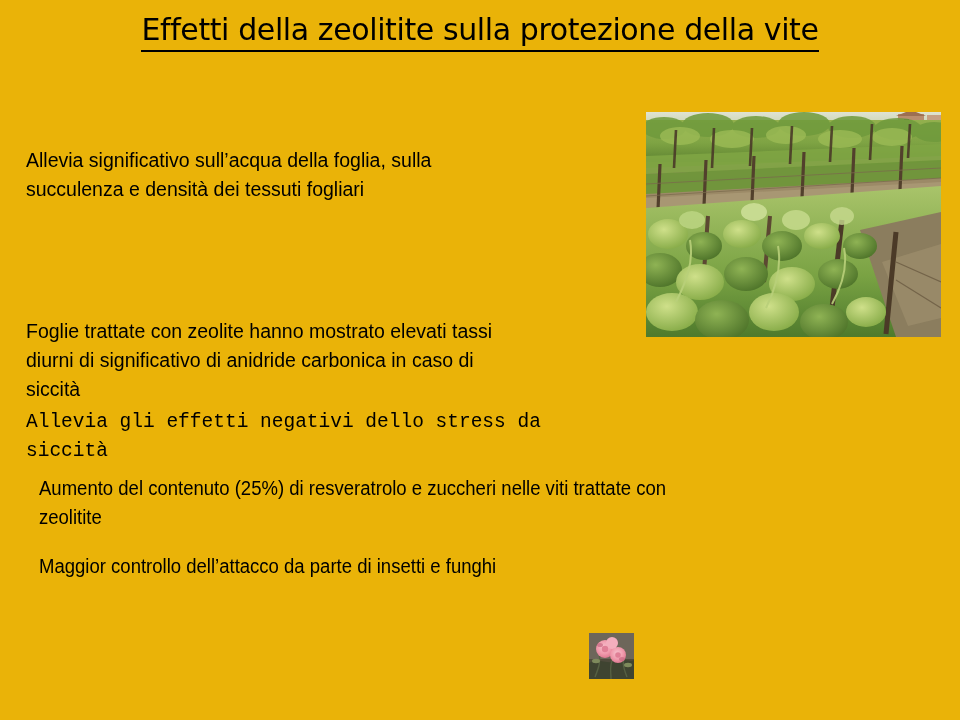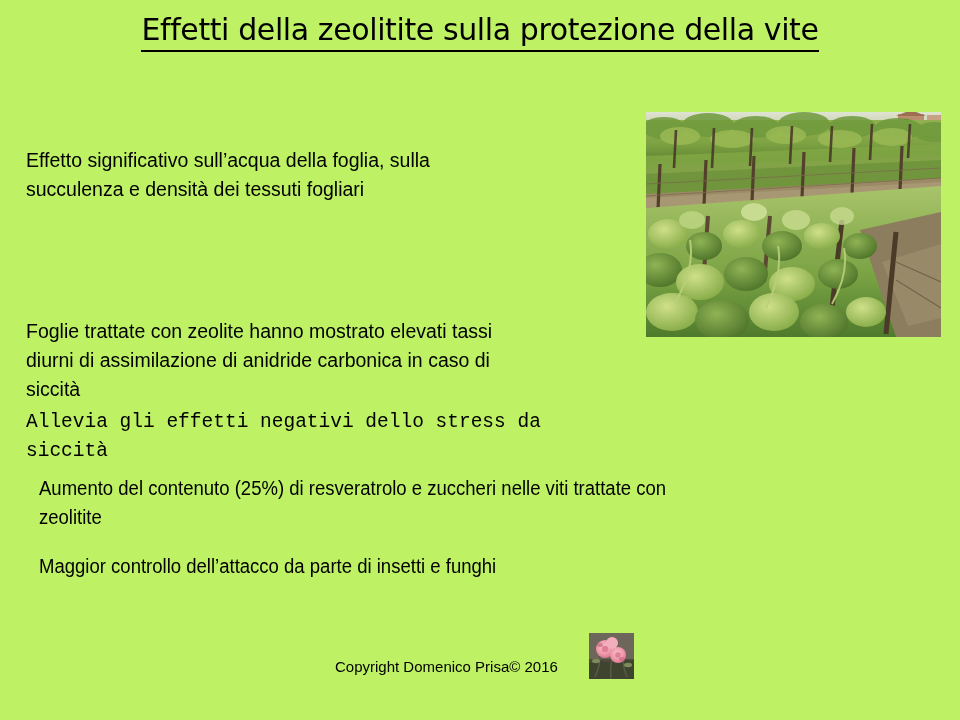--- a/index.html
+++ b/index.html
@@ -13,21 +13,21 @@
     font-family: "Liberation Sans", sans-serif;
     color: #000000;
     overflow: hidden;
     position: relative;
   }
 
   .slide {
     position: relative;
     width: 960px;
     height: 720px;
-    background: #bef264;
+    background: #eab308;
   }
 
   
   .slide-title {
     position: absolute;
     left: 0;
     top: 12px;
     width: 960px;
     text-align: center;
     font-family: "DejaVu Sans", sans-serif;
@@ -106,26 +106,26 @@
 </style>
 </head>
 <body>
 
 <div class="slide">
 
   <div class="slide-title">
     <span class="t">Effetti della zeolitite sulla protezione della vite</span>
   </div>
 
-  <div class="body-block block-1">Effetto significativo sull’acqua della foglia, sulla
+  <div class="body-block block-1">Allevia significativo sull’acqua della foglia, sulla
 succulenza e densità dei tessuti fogliari</div>
 
 
   <div class="body-block block-3">Foglie trattate con zeolite hanno mostrato elevati tassi
-diurni di assimilazione di anidride carbonica in caso di
+diurni di significativo di anidride carbonica in caso di
 siccità</div>
 
   <div class="body-block block-4">Allevia gli effetti negativi dello stress da siccità</div>
 
   <div class="body-block-narrow block-5">Aumento del contenuto (25%) di resveratrolo e zuccheri nelle viti trattate con
 zeolitite</div>
 
   <div class="body-block-narrow block-6">Maggior controllo dell’attacco da parte di insetti e funghi</div>
 
   <div class="photo">
@@ -262,21 +262,20 @@
       </g>
 
       <g stroke="#b9d07a" stroke-width="2" fill="none" opacity="0.9">
         <path d="M30,190 C40,170 48,150 44,128"></path>
         <path d="M120,196 C130,176 136,156 132,134"></path>
         <path d="M186,192 C196,174 202,156 198,136"></path>
       </g>
     </svg>
   </div>
 
-  <div class="footer-text">Copyright Domenico Prisa© 2016</div>
 
   <div class="footer-logo">
     <svg viewBox="0 0 45 46" preserveAspectRatio="none" aria-hidden="true">
       <defs>
         <radialGradient id="petalG" cx="45%" cy="40%" r="65%">
           <stop offset="0%" stop-color="#f7c3cd"></stop>
           <stop offset="60%" stop-color="#ef97aa"></stop>
           <stop offset="100%" stop-color="#d9738b"></stop>
         </radialGradient>
       </defs>

